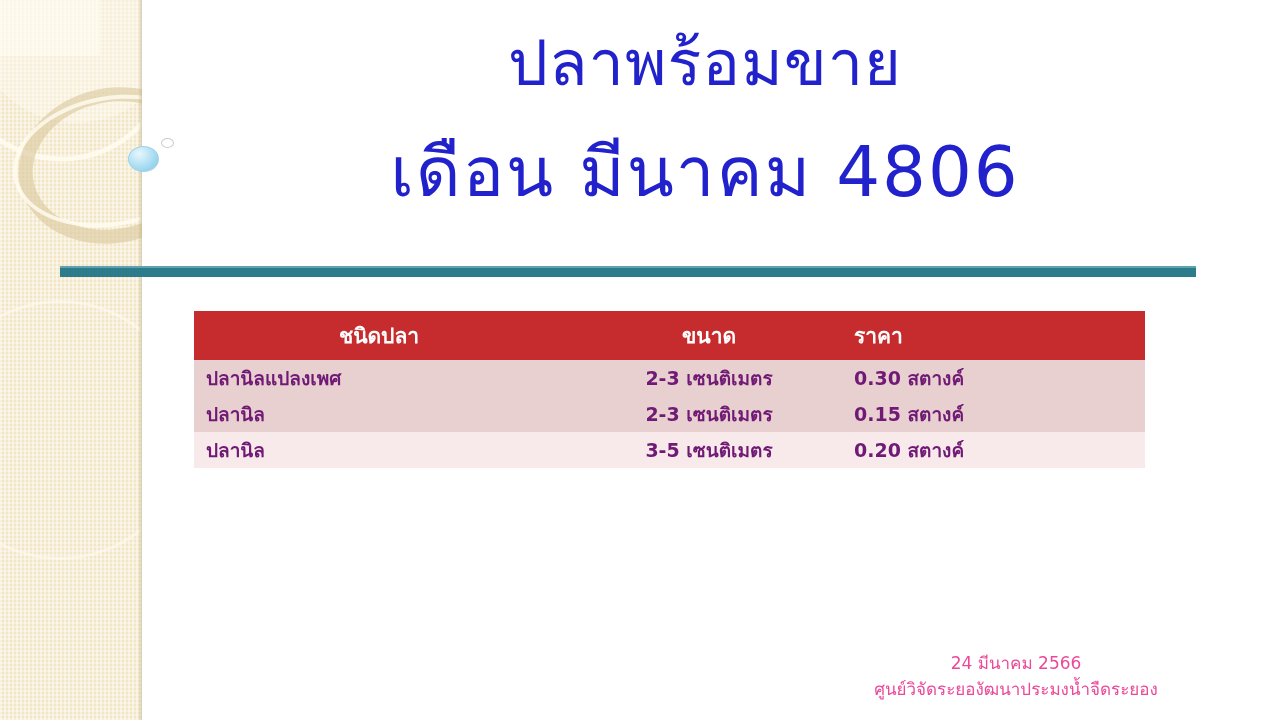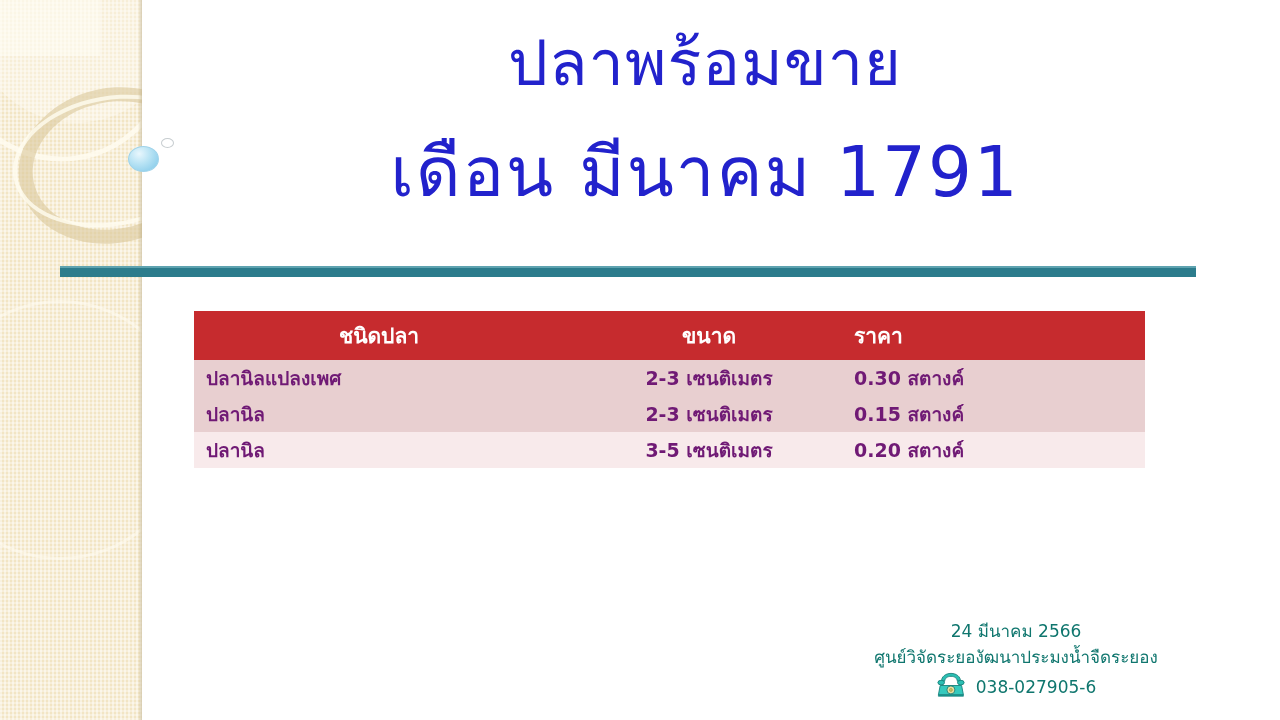--- a/index.html
+++ b/index.html
@@ -213,21 +213,21 @@
   tbody td.col-name { text-align: left; padding-left: 12px; }
   th.col-size,  td.col-size  { text-align: center; }
   th.col-price, td.col-price { text-align: left; }
 
   
   .footer {
     position: absolute;
     right: 54px;
     bottom: 18px;
     text-align: center;
-    color: #0f766e;
+    color: #ec4899;
     width: 420px;
   }
   .footer-date {
     font-size: 17px;
     line-height: 25px;
     white-space: nowrap;
   }
   .footer-org {
     font-size: 17px;
     line-height: 26px;
@@ -260,21 +260,21 @@
     <div class="sb-ring-c"></div>
     <div class="sb-arc-low"></div>
     <div class="sidebar-edge"></div>
   </div>
 
   <div class="bubble-main"></div>
   <div class="bubble-small"></div>
 
   <div class="title-block">
     <div class="title-line1">ปลาพร้อมขาย</div>
-    <div class="title-line2">เดือน มีนาคม 1791</div>
+    <div class="title-line2">เดือน มีนาคม 4806</div>
   </div>
 
   <div class="divider"></div>
 
   <div class="table-wrap">
     <table class="price-table">
       <thead>
         <tr>
           <th class="col-name">ชนิดปลา</th>
           <th class="col-size">ขนาด</th>
@@ -297,35 +297,15 @@
           <td class="col-size">3-5 เซนติเมตร</td>
           <td class="col-price">0.20 สตางค์</td>
         </tr>
       </tbody>
     </table>
   </div>
 
   <div class="footer">
     <div class="footer-date">24 มีนาคม 2566</div>
     <div class="footer-org">ศูนย์วิจัดระยองัฒนาประมงน้ำจืดระยอง</div>
-    <div class="footer-phone-row">
-      <span class="phone-icon">
-        <svg width="30" height="26" viewBox="0 0 30 26" xmlns="http://www.w3.org/2000/svg">
-
-          <path d="M5.5 9.2 C5.5 4.6 9.6 1.4 15 1.4 C20.4 1.4 24.5 4.6 24.5 9.2 L21.3 9.2 C21.3 6.3 18.5 4.3 15 4.3 C11.5 4.3 8.7 6.3 8.7 9.2 Z" fill="#2bbfb3" stroke="#16807a" stroke-width="0.9"></path>
-
-          <ellipse cx="5.2" cy="10.6" rx="3.3" ry="2.3" fill="#2bbfb3" stroke="#16807a" stroke-width="0.9"></ellipse>
-
-          <ellipse cx="24.8" cy="10.6" rx="3.3" ry="2.3" fill="#2bbfb3" stroke="#16807a" stroke-width="0.9"></ellipse>
-
-          <path d="M4.2 13.5 L25.6 13.5 L27.4 22.8 L2.4 22.8 Z" fill="#35c9bd" stroke="#16807a" stroke-width="0.9"></path>
-
-          <path d="M2.4 22.8 L27.4 22.8 L27.4 24.3 L2.4 24.3 Z" fill="#179a91" stroke="#16807a" stroke-width="0.6"></path>
-
-          <circle cx="14.9" cy="17.9" r="4.0" fill="#e8dfa0" stroke="#16807a" stroke-width="0.9"></circle>
-          <circle cx="14.9" cy="17.9" r="1.5" fill="#c9bd62" stroke="#9a8f3e" stroke-width="0.6"></circle>
-        </svg>
-      </span>
-      <span class="footer-phone">038-027905-6</span>
-    </div>
   </div>
 
 </div>
 
 </body></html>

